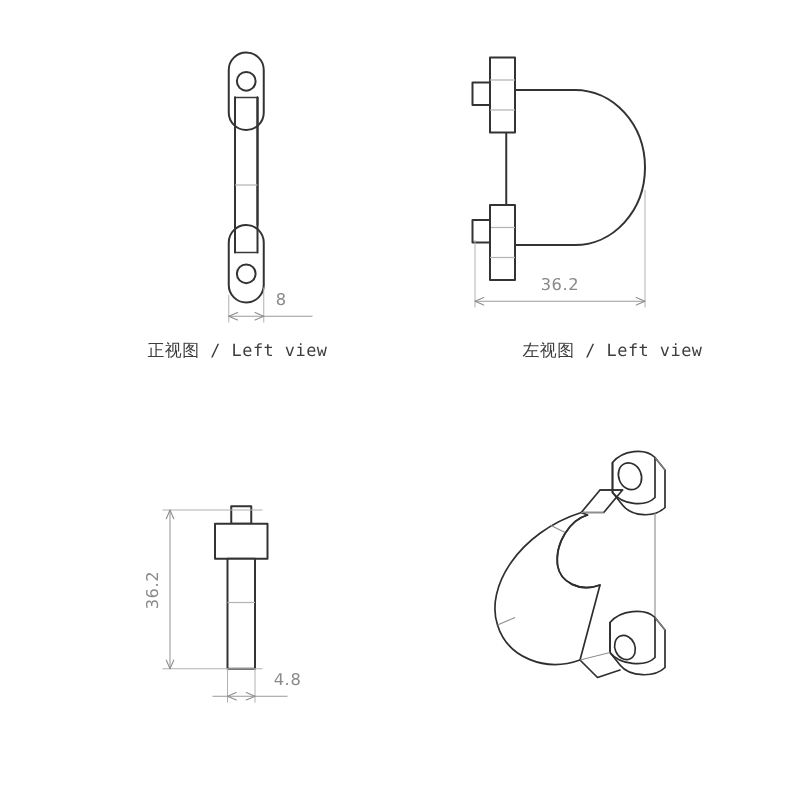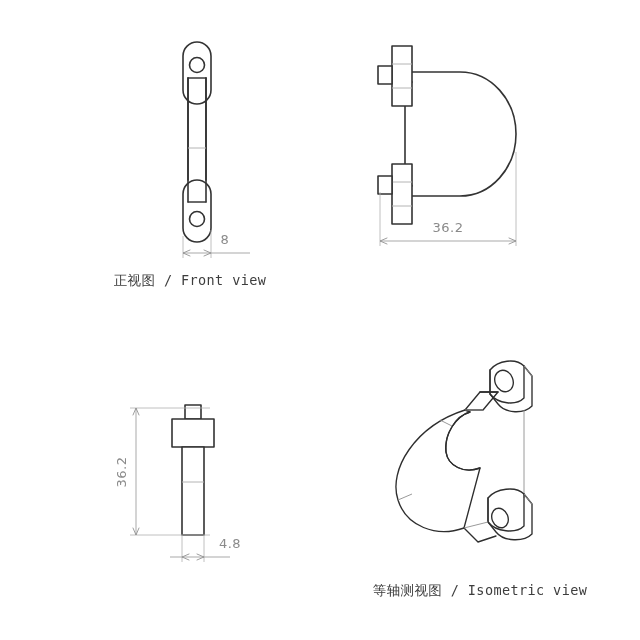--- a/index.html
+++ b/index.html
@@ -125,21 +125,21 @@
       <path class="outline-thin" d="M 128 182 L 146 182"></path>
       <circle class="outline" cx="137" cy="199" r="7.5"></circle>
 
       <path class="dim-ext" d="M 123 216 L 123 238"></path>
       <path class="dim-ext" d="M 151 210 L 151 238"></path>
       <path class="dim-line" d="M 123 233 L 190 233"></path>
       <path class="dim-arrow" d="M 130 230 L 123 233 L 130 236"></path>
       <path class="dim-arrow" d="M 144 230 L 151 233 L 144 236"></path>
       <text class="dim-text" x="165" y="224" text-anchor="middle">8</text>
     </svg>
-    <div class="caption" style="top:252px;">正视图 / Front view</div>
+    <div class="caption" style="top:252px;">正视图 / Left view</div>
   </div>
 
   <div class="view-pane" style="left:350px; top:20px; width:280px; height:240px;">
     <svg width="280" height="240" viewBox="0 0 280 240">
 
       <path class="outline" d="M 62 52
                L 110 52
                A 56 62 0 0 1 110 176
                L 62 176"></path>
 
@@ -159,20 +159,21 @@
 
       <rect class="white-fill outline" x="28" y="156" width="14" height="18"></rect>
 
       <path class="dim-ext" d="M 30 172 L 30 226"></path>
       <path class="dim-ext" d="M 166 132 L 166 226"></path>
       <path class="dim-line" d="M 30 221 L 166 221"></path>
       <path class="dim-arrow" d="M 37 218 L 30 221 L 37 224"></path>
       <path class="dim-arrow" d="M 159 218 L 166 221 L 159 224"></path>
       <text class="dim-text" x="98" y="212" text-anchor="middle">36.2</text>
     </svg>
+    <div class="caption" style="top:252px;">左视图 / Left view</div>
   </div>
 
   <div class="view-pane" style="left:60px; top:330px; width:260px; height:240px;">
     <svg width="260" height="240" viewBox="0 0 260 240">
 
       <rect class="white-fill outline" x="125" y="75" width="16" height="14"></rect>
 
       <rect class="white-fill outline" x="112" y="89" width="42" height="28"></rect>
 
       <rect class="white-fill outline" x="122" y="117" width="22" height="88"></rect>
@@ -238,16 +239,15 @@
       <path class="iso-line" d="M 148 168 L 148 192 C 156 202, 176 204, 184 196 L 184 164"></path>
       <ellipse class="iso-line" cx="160" cy="188" rx="8" ry="10" transform="rotate(-22 160 188)"></ellipse>
       <path class="iso-soft" d="M 184 164 L 192 174"></path>
 
       <path class="iso-line" d="M 124 198 L 138 212 L 156 206"></path>
       <path class="iso-soft" d="M 124 198 L 148 192"></path>
 
       <path class="iso-soft" d="M 58 170 L 72 164"></path>
       <path class="iso-soft" d="M 100 90 L 112 96"></path>
     </svg>
-    <div class="caption" style="top:252px;">等轴测视图 / Isometric view</div>
   </div>
 
 </div>
 
 </body></html>

